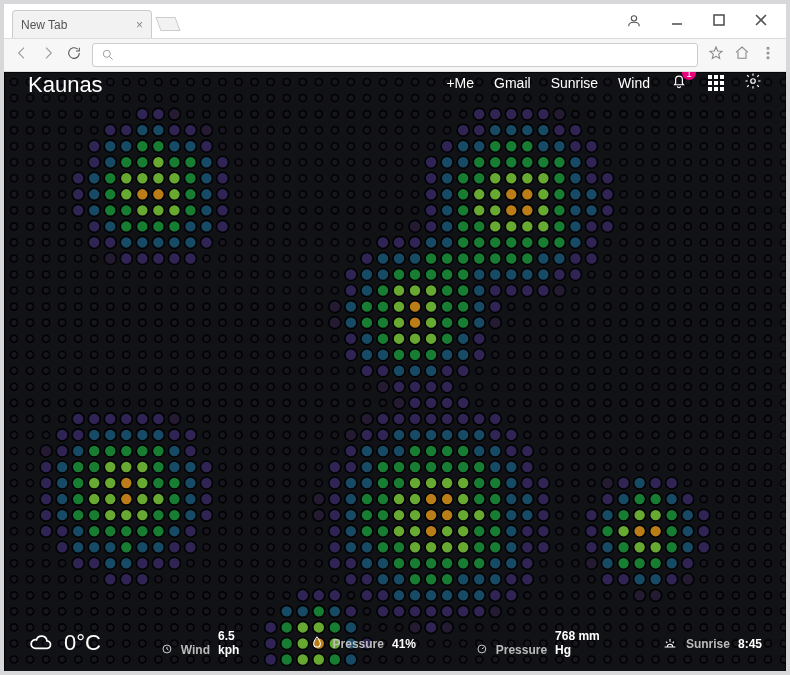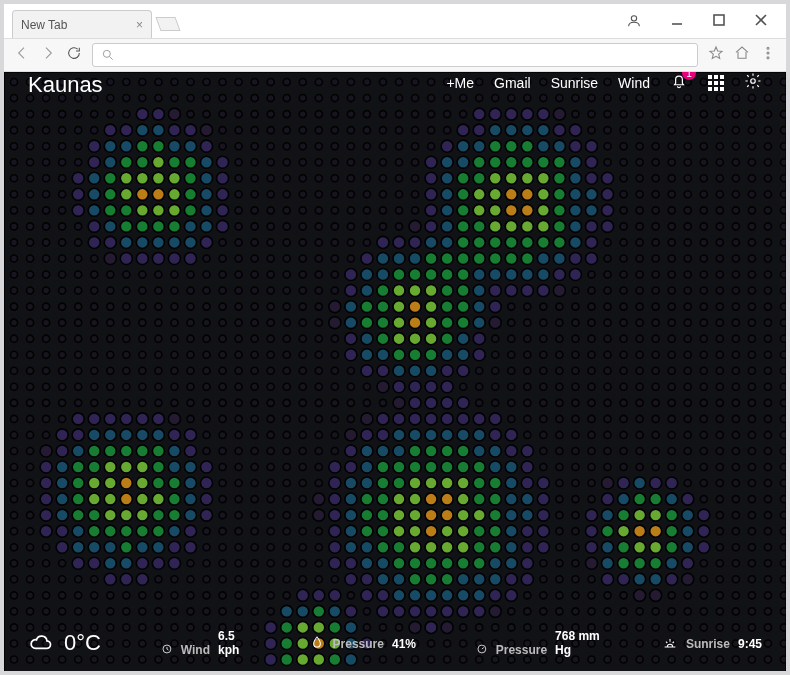--- a/index.html
+++ b/index.html
@@ -2140,17 +2140,17 @@
             <path d="M12 12l4-3"></path>
           </svg>
         <span class="lab">Pressure</span>
         <span>768 mm Hg</span>
       </div>
       <div class="weather-item" style="margin-left:auto">
         <svg width="16" height="16" viewBox="0 0 24 24">
             <path d="M4 18h16M8 18a4 4 0 0 1 8 0M12 6v4M6 10l2 2M18 10l-2 2"></path>
           </svg>
         <span class="lab">Sunrise</span>
-        <span>9:45</span>
+        <span>8:45</span>
       </div>
     </div>
   </div>
 </div>
 
 </body></html>

